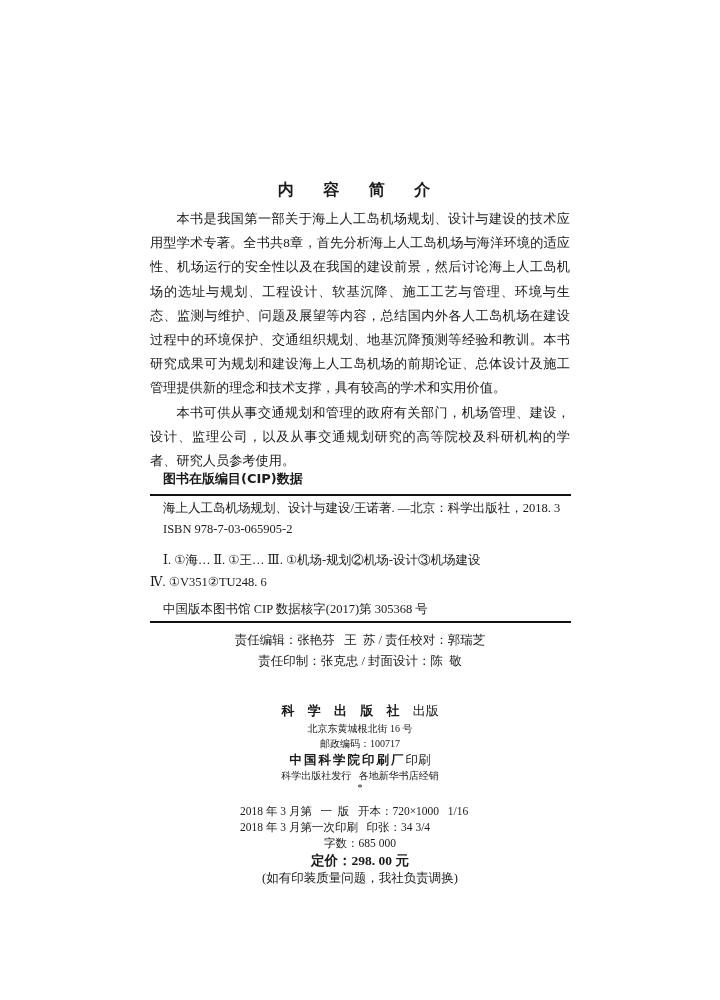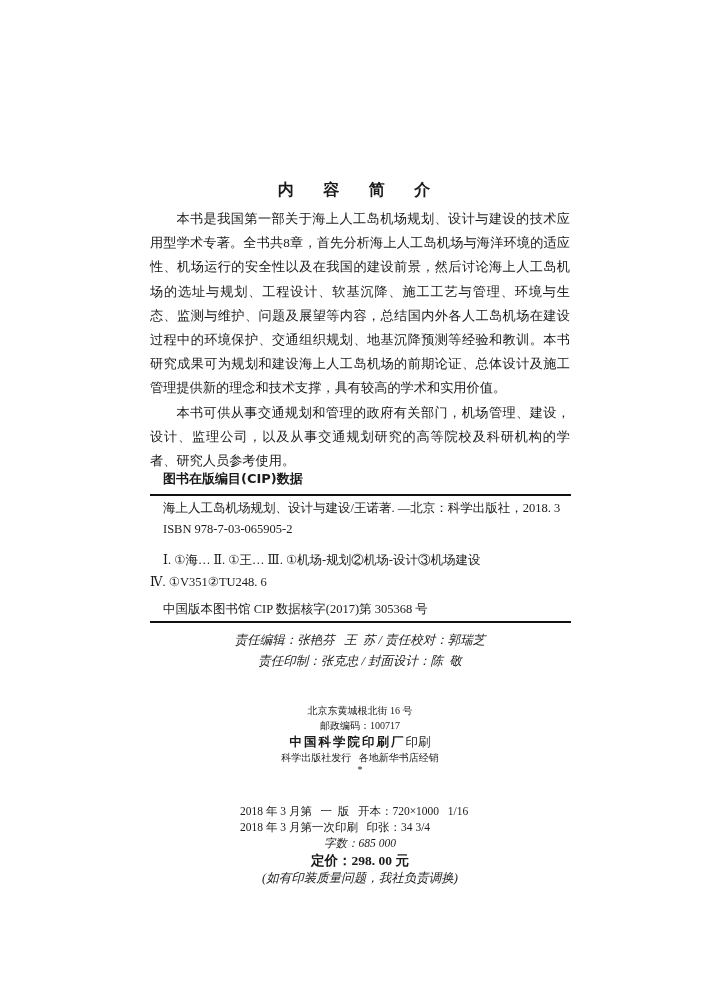--- a/index.html
+++ b/index.html
@@ -20,21 +20,21 @@
   }
   .summary p { margin: 0; text-indent: 2em; }
   .cip-head {
     left: 163px; top: 470px; font-size: 13px; font-weight: bold;
     font-family: "DejaVu Sans", "Liberation Sans", sans-serif;
   }
   .rule { left: 150px; width: 421px; height: 2px; background: #111; }
   .rule.top { top: 494px; }
   .rule.bottom { top: 621px; }
   .cip-line { left: 163px; font-size: 12.5px; white-space: nowrap; }
-  .credits { left: 0; width: 720px; text-align: center; font-size: 12.5px; font-style: italic; }
+  .credits { left: 0; width: 720px; text-align: center; font-size: 12.5px; }
   .credits div { white-space: pre; }
   .pub { left: 0; width: 720px; text-align: center; }
   .pub .brand { font-size: 13px; font-weight: bold; letter-spacing: 5px; }
   .pub .brand span.norm { font-weight: normal; letter-spacing: 0; }
   .small { font-size: 10px; }
   .imprint { left: 240px; font-size: 11.5px; white-space: pre; }
   .price { left: 0; width: 720px; text-align: center; font-size: 13.5px; font-weight: bold; }
   .note { left: 0; width: 720px; text-align: center; font-size: 12.5px; }
 </style>
 </head>
@@ -56,26 +56,30 @@
 <div class="abs cip-line" style="left:150px; top:574px;">Ⅳ. ①V351②TU248. 6</div>
 <div class="abs cip-line" style="top:601px;text-align:center;">中国版本图书馆 CIP 数据核字(2017)第 305368 号</div>
 <div class="abs rule bottom"></div>
 
 <div class="abs credits" style="top:632px;">
   <div>责任编辑：张艳芬   王  苏 / 责任校对：郭瑞芝</div>
   <div style="margin-top:4px;">责任印制：张克忠 / 封面设计：陈  敬</div>
 </div>
 
 <div class="abs pub" style="top:702px;">
+  <div class="brand">
+    <span>科 学 出 版 社</span>
+    <span class="norm">出版</span>
+  </div>
   <div class="small" style="margin-top:2px;">北京东黄城根北街 16 号</div>
   <div class="small" style="margin-top:1px;">邮政编码：100717</div>
   <div style="font-size:12.5px; margin-top:1px;">
     <span style="font-weight:bold; letter-spacing:2px;">中国科学院印刷厂</span><span>印刷</span>
   </div>
   <div style="font-size:10px; white-space:pre;">科学出版社发行   各地新华书店经销</div>
   <div class="small" style="line-height:10px;">*</div>
 </div>
 
 <div class="abs imprint" style="top:804px;">2018 年 3 月第   一  版   开本：720×1000   1/16</div>
 <div class="abs imprint" style="top:820px;">2018 年 3 月第一次印刷   印张：34 3/4</div>
 <div class="abs credits" style="top:836px; font-size:11.5px;">字数：685 000</div>
 <div class="abs price" style="top:852px;">定价：298. 00 元</div>
-<div class="abs note" style="top:870px;font-style:italic;">(如有印装质量问题，我社负责调换)</div>
+<div class="abs note" style="top:870px;">(如有印装质量问题，我社负责调换)</div>
 
 </body></html>

